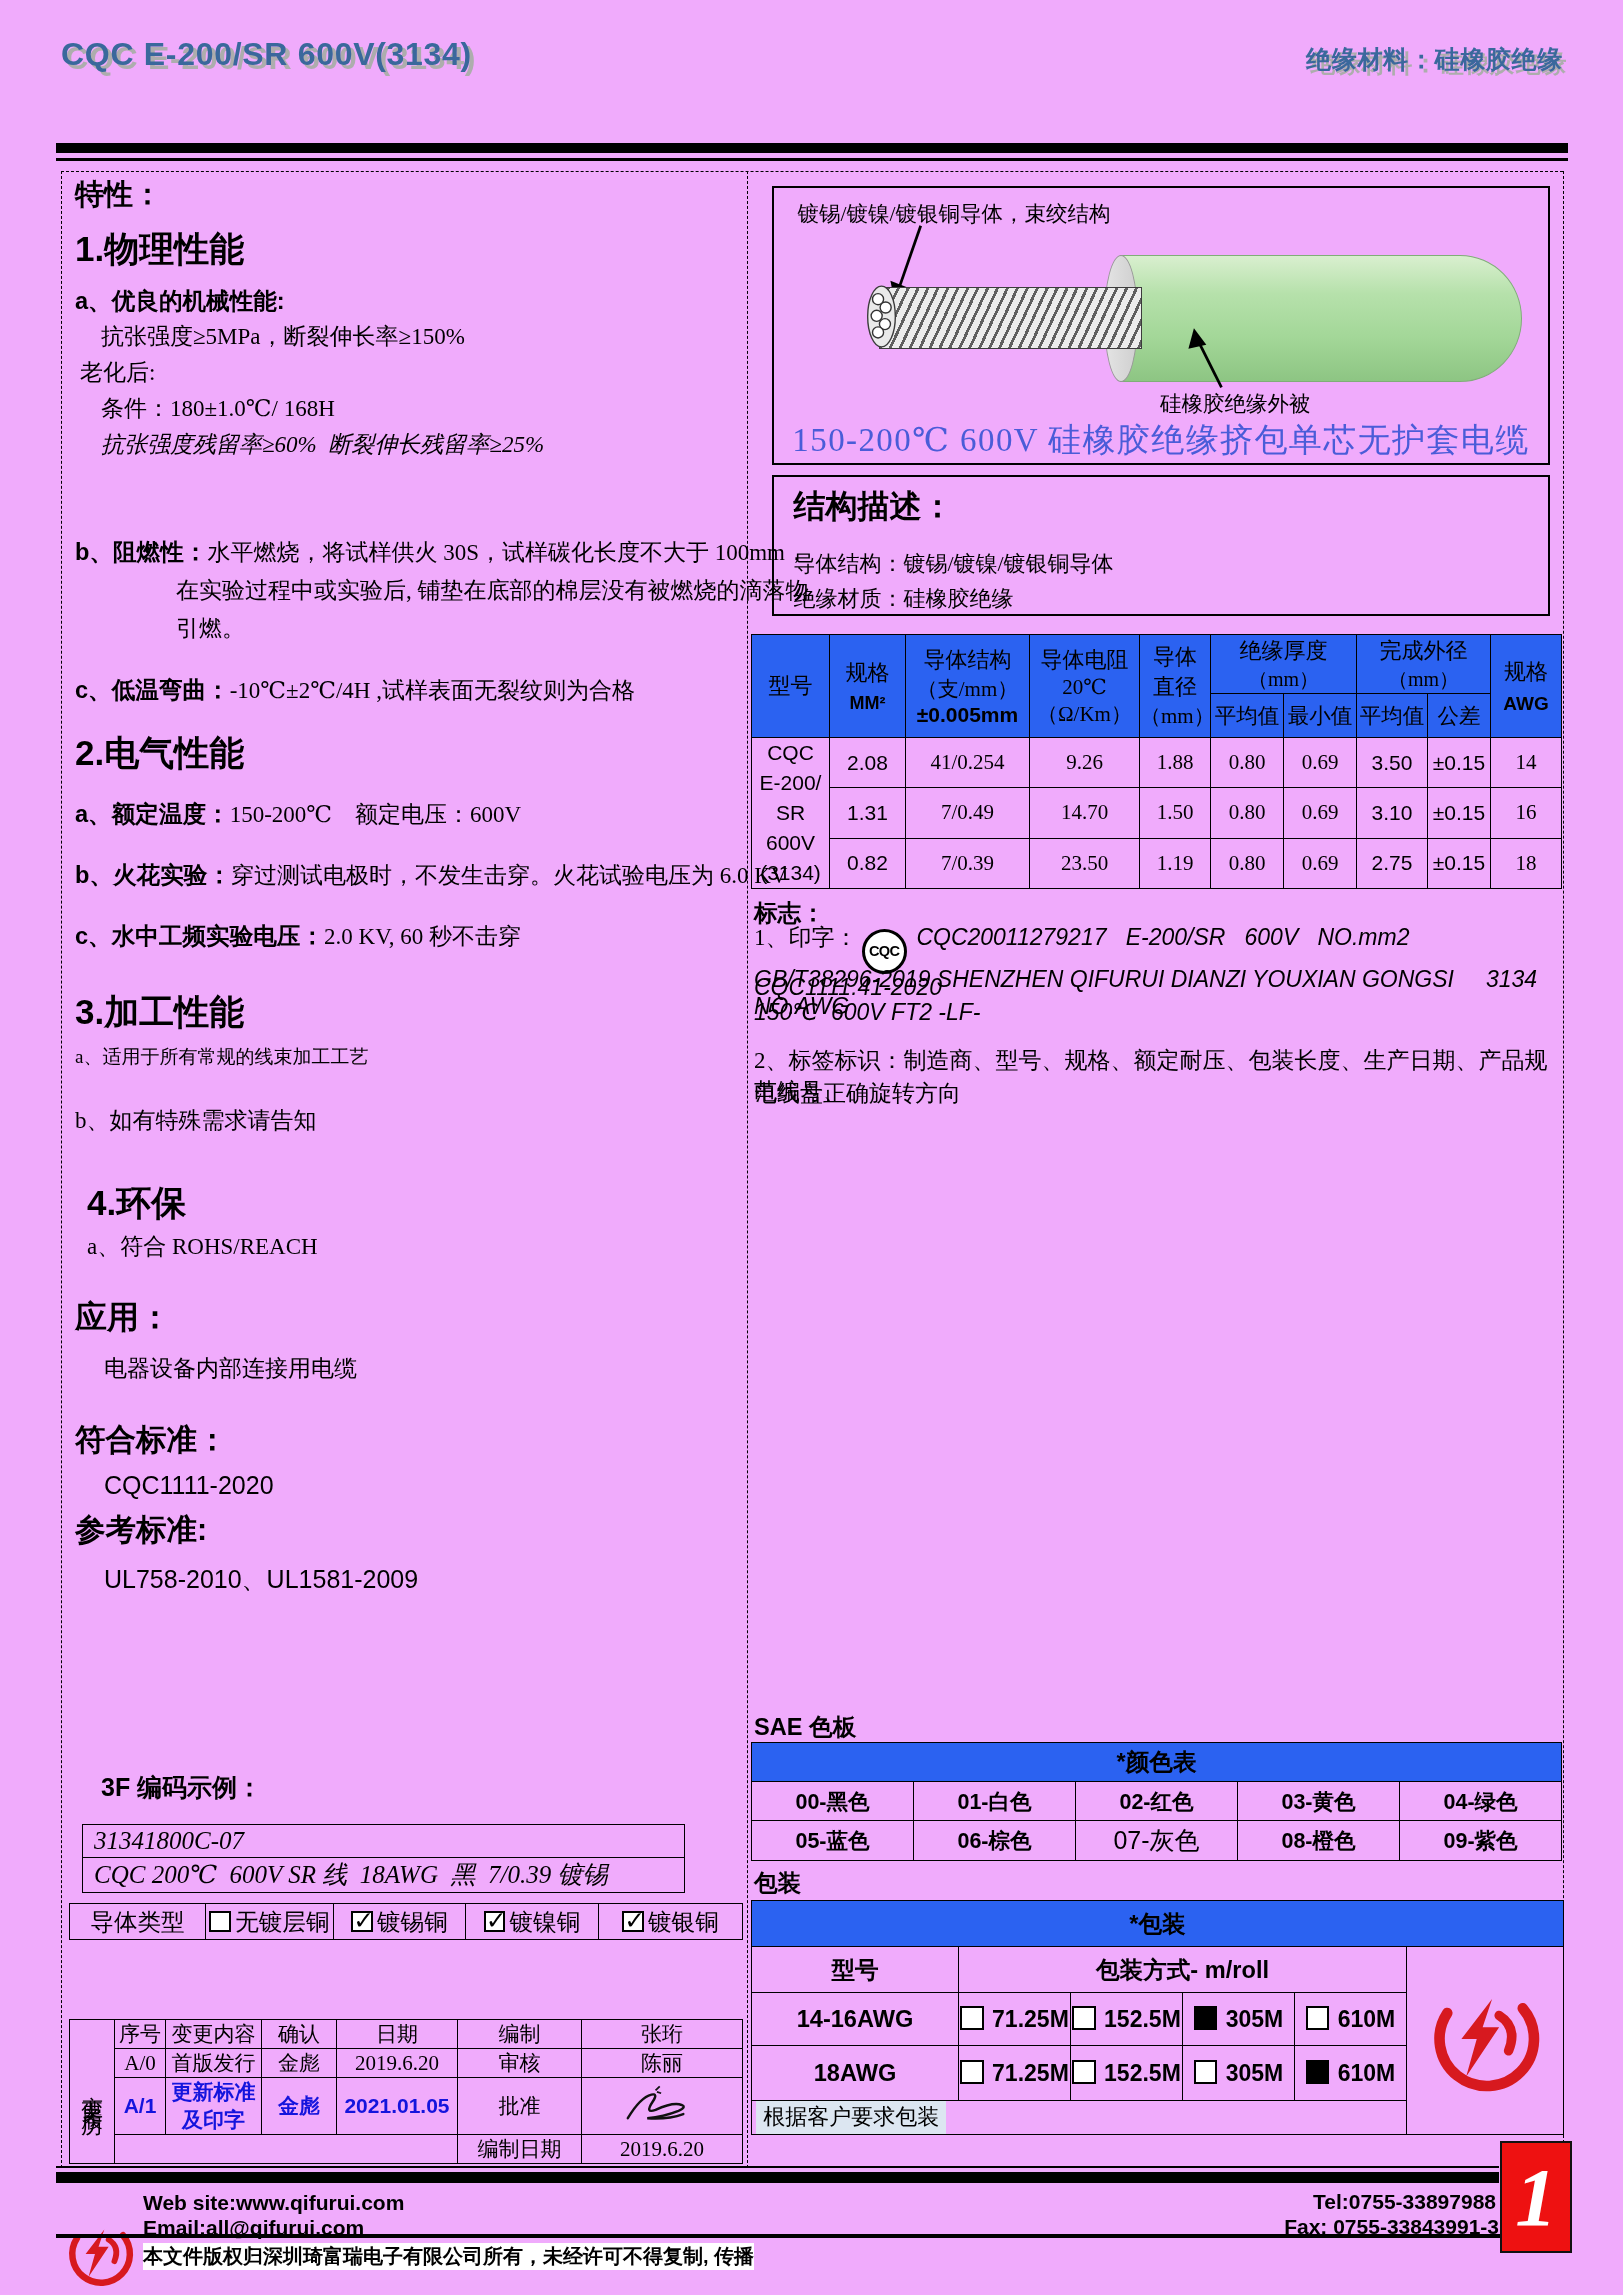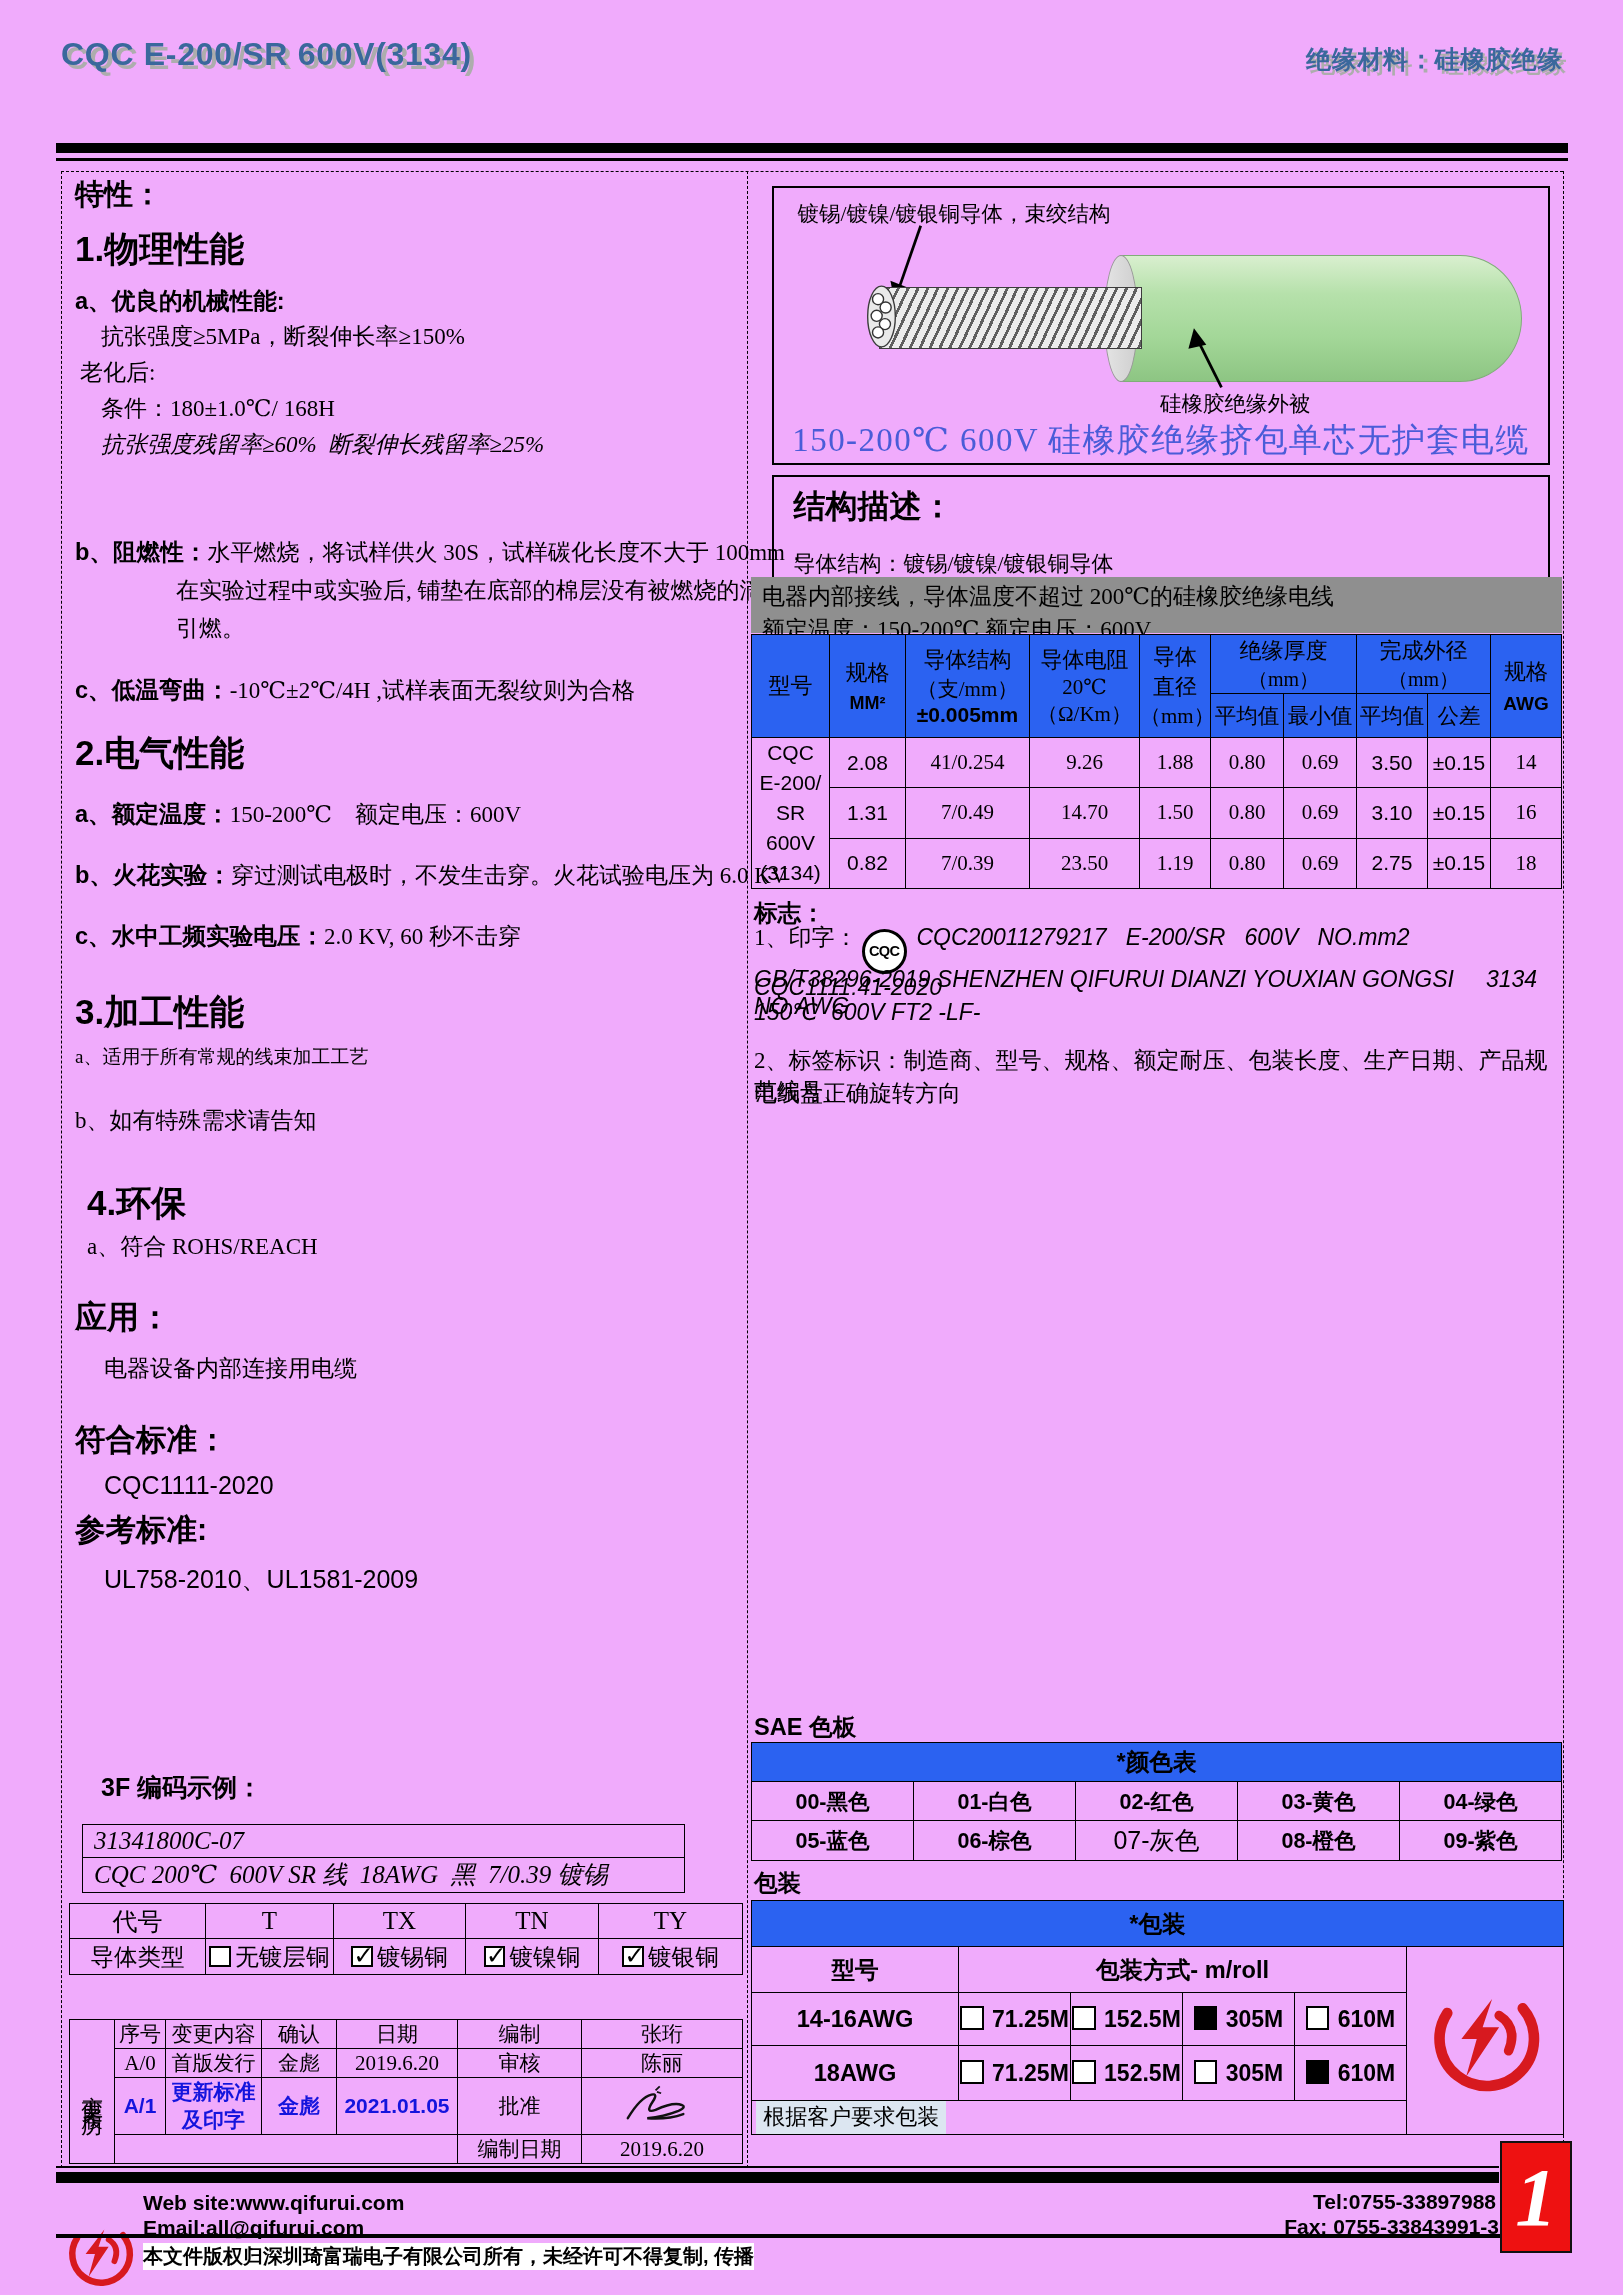--- a/index.html
+++ b/index.html
@@ -105,27 +105,20 @@
 
   <table class="abs" style="left:69px;top:1903px;width:673px;">
     <colgroup>
         <col style="width:136px">
         <col style="width:128px">
         <col style="width:132px">
         <col style="width:133px">
         <col style="width:144px">
       </colgroup>
     <tbody>
-        <tr style="height:35px;">
-      <td class="serif" style="font-size:25px;">代号</td>
-      <td class="serif" style="font-size:25px;">T</td>
-      <td class="serif" style="font-size:25px;">TX</td>
-      <td class="serif" style="font-size:25px;">TN</td>
-      <td class="serif" style="font-size:25px;">TY</td>
-    </tr>
     <tr style="height:36px;">
       <td class="serif" style="font-size:23.6px;">导体类型</td>
       <td class="serif" style="font-size:23.6px;"><span class="cb2"></span><span>无镀层铜</span></td>
       <td class="serif" style="font-size:23.6px;"><span class="cb2 checked"></span><span>镀锡铜</span></td>
       <td class="serif" style="font-size:23.6px;"><span class="cb2 checked"></span><span>镀镍铜</span></td>
       <td class="serif" style="font-size:23.6px;"><span class="cb2 checked"></span><span>镀银铜</span></td>
     </tr>
   </tbody>
     </table>
 
@@ -209,24 +202,20 @@
     <div class="abs serif" style="left:386px;top:201px;font-size:21.5px;">硅橡胶绝缘外被</div>
     <div class="abs serif" style="left:0;top:230px;width:100%;text-align:center;font-size:33px;color:#4a5cd8;letter-spacing:1.4px;">150-200℃  600V 硅橡胶绝缘挤包单芯无护套电缆</div>
   </div>
 
   <div class="abs" style="left:772px;top:475px;width:774px;height:137px;border:2.1px solid #000;">
     <div class="abs b" style="left:19.4px;top:8.3px;font-size:32px;">结构描述：</div>
     <div class="abs serif" style="left:19.4px;top:72px;font-size:22px;">导体结构：镀锡/镀镍/镀银铜导体</div>
     <div class="abs serif" style="left:19.4px;top:107px;font-size:22px;">绝缘材质：硅橡胶绝缘</div>
   </div>
 
-  <div class="abs" style="left:751px;top:577px;width:811px;height:56px;background:#8f8f8f;">
-    <div class="serif" style="padding:3.5px 0 0 11px;font-size:23px;">电器内部接线，导体温度不超过 200℃的硅橡胶绝缘电线</div>
-    <div class="serif" style="padding:2.8px 0 0 11px;font-size:23px;">额定温度：150-200℃  额定电压：600V</div>
-  </div>
 
   <table class="abs" style="left:751px;top:634px;width:811px;">
     <colgroup>
       <col style="width:78px">
         <col style="width:76px">
         <col style="width:124px">
         <col style="width:110px">
         <col style="width:71px">
       <col style="width:73px">
         <col style="width:73px">

